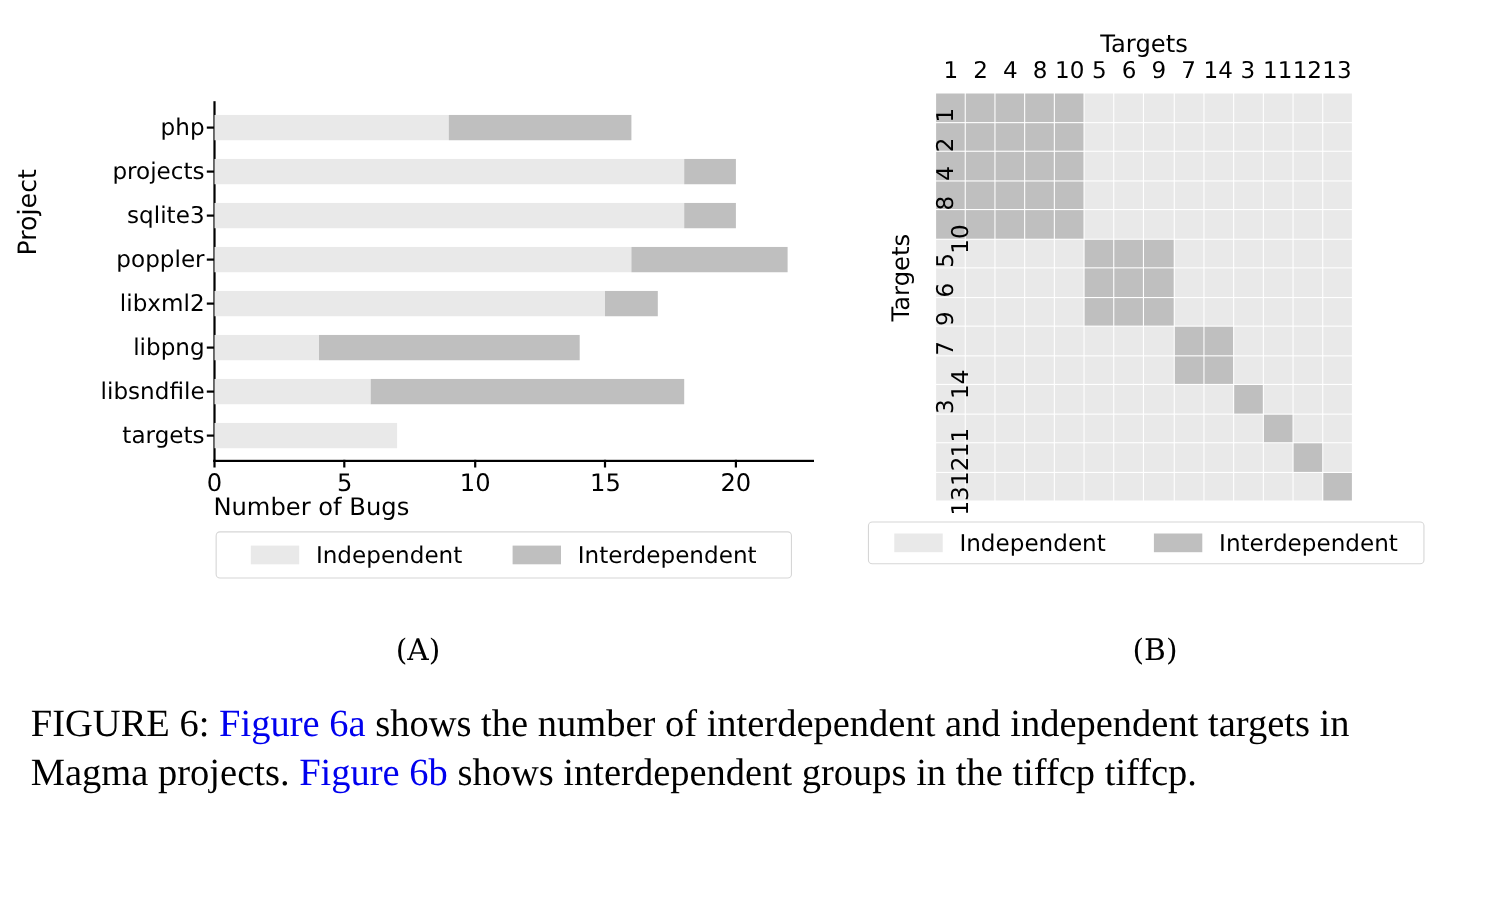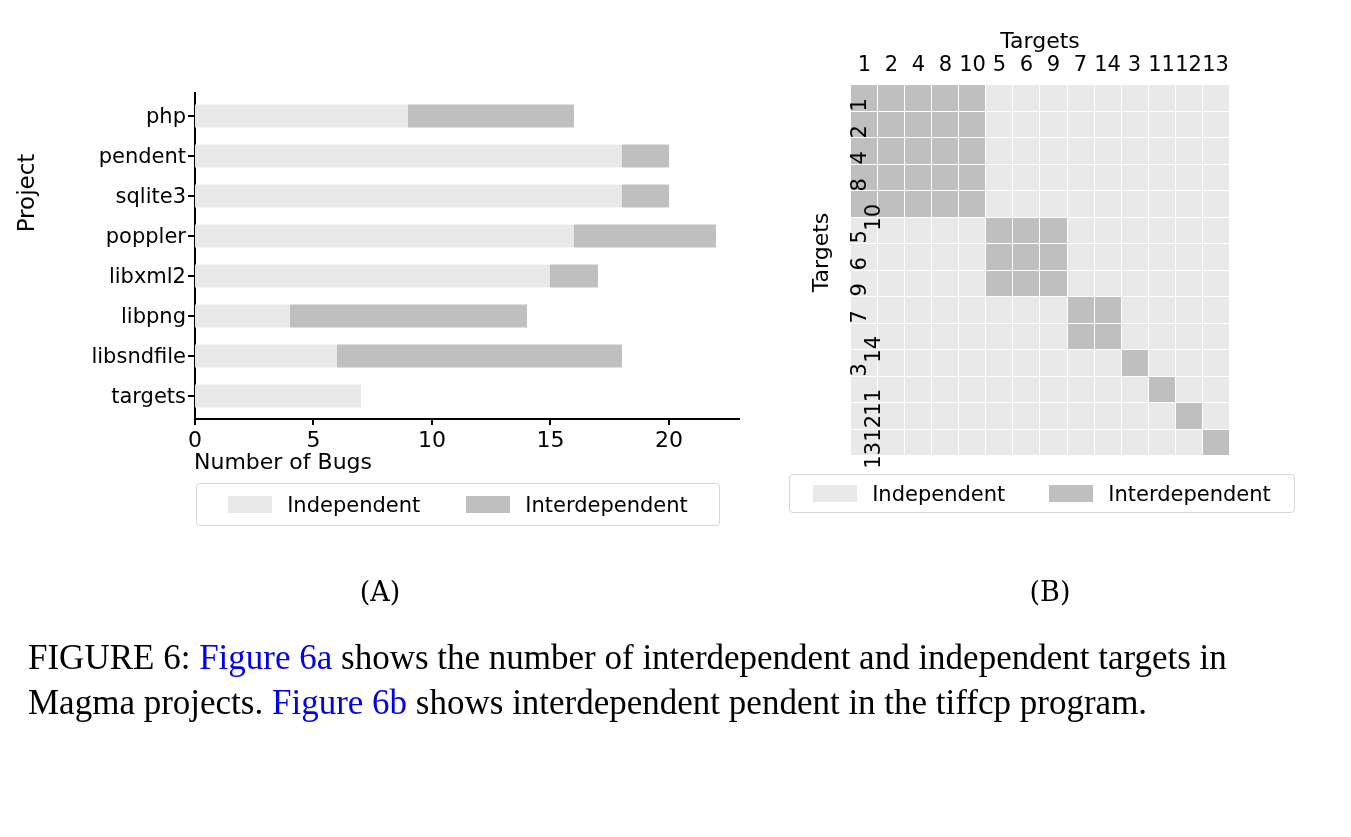--- a/index.html
+++ b/index.html
@@ -213,21 +213,21 @@
         <div class="ytick-row" style="top: 0px; height: 40px;">
           <span class="ytick-mark"></span>
           <span class="ytick-label">php</span>
           <div class="bar-wrap">
             <div class="seg-indep" style="width: 213.261px; background: rgb(233, 233, 233);"></div>
             <div class="seg-inter" style="width: 165.87px; background: rgb(191, 191, 191);"></div>
           </div>
         </div>
         <div class="ytick-row" style="top: 40px; height: 40px;">
           <span class="ytick-mark"></span>
-          <span class="ytick-label">pendent</span>
+          <span class="ytick-label">projects</span>
           <div class="bar-wrap">
             <div class="seg-indep" style="width: 426.522px; background: rgb(233, 233, 233);"></div>
             <div class="seg-inter" style="width: 47.3913px; background: rgb(191, 191, 191);"></div>
           </div>
         </div>
         <div class="ytick-row" style="top: 80px; height: 40px;">
           <span class="ytick-mark"></span>
           <span class="ytick-label">sqlite3</span>
           <div class="bar-wrap">
             <div class="seg-indep" style="width: 426.522px; background: rgb(233, 233, 233);"></div>
@@ -551,16 +551,16 @@
       <div class="hm-row-label" style="top: 362.5px;">3</div>
       <div class="hm-row-label" style="top: 388.929px;">11</div>
       <div class="hm-row-label" style="top: 415.357px;">12</div>
       <div class="hm-row-label" style="top: 441.786px;">13</div>
     </div>
 
   <div class="subcap" id="subcap-a">(A)</div>
   <div class="subcap" id="subcap-b">(B)</div>
 
   <div id="caption">
-    <span class="smallcaps">FIGURE 6: </span><span class="ref">Figure 6a</span><span> shows the number of interdependent and inde­pendent targets in Magma projects. </span><span class="ref">Figure 6b</span><span> shows interdependent pendent in the tiffcp program.</span>
+    <span class="smallcaps">FIGURE 6: </span><span class="ref">Figure 6a</span><span> shows the number of interdependent and inde­pendent targets in Magma projects. </span><span class="ref">Figure 6b</span><span> shows interdependent groups in the tiffcp tiffcp.</span>
   </div>
 
 </div>
 
 </body></html>

